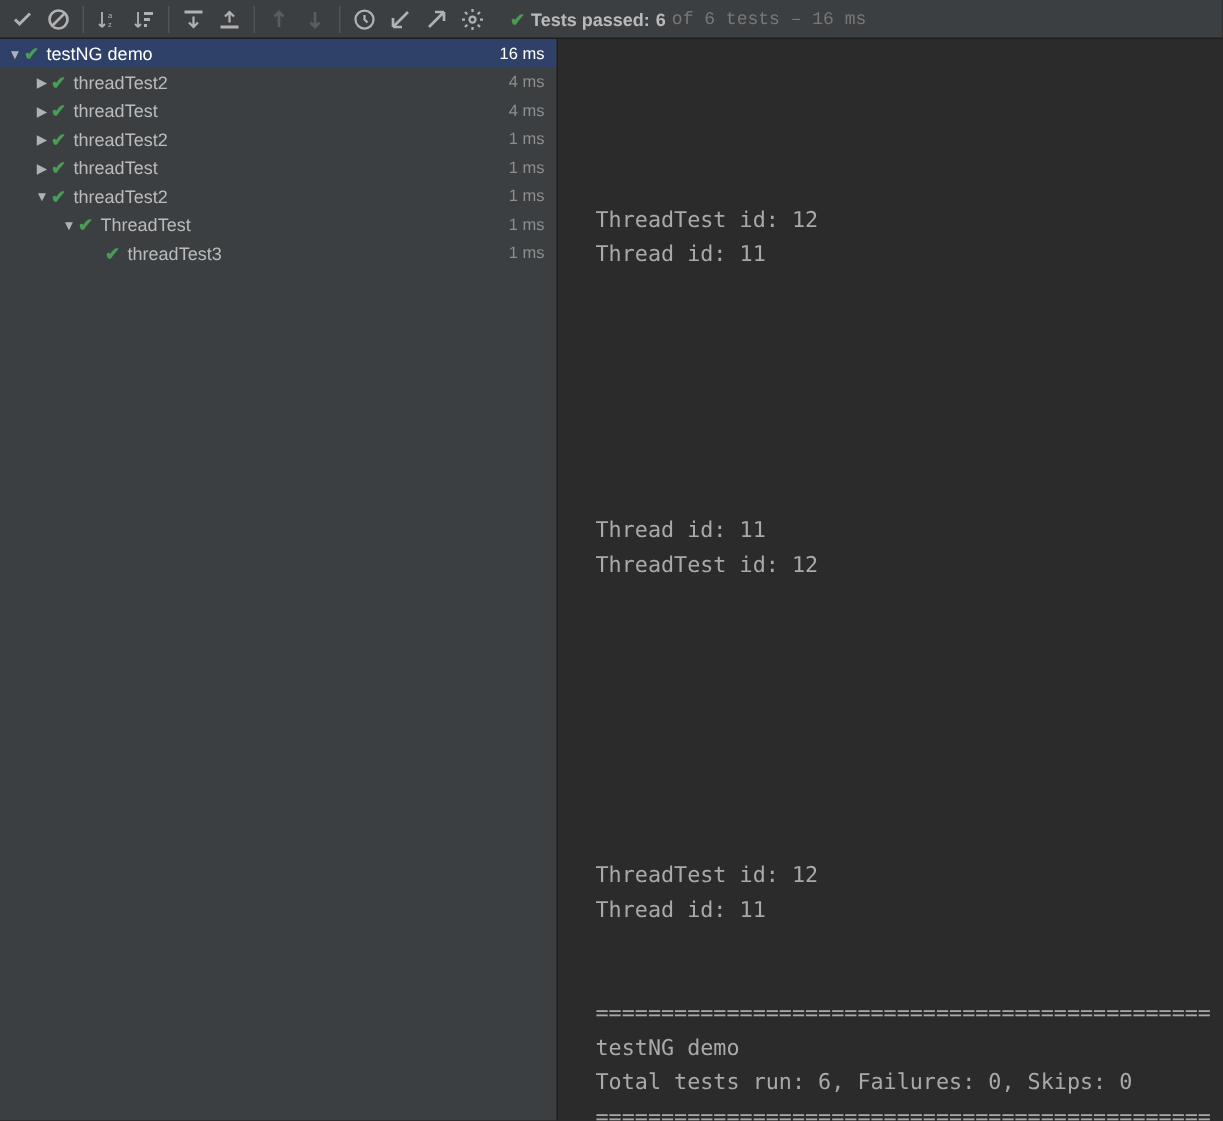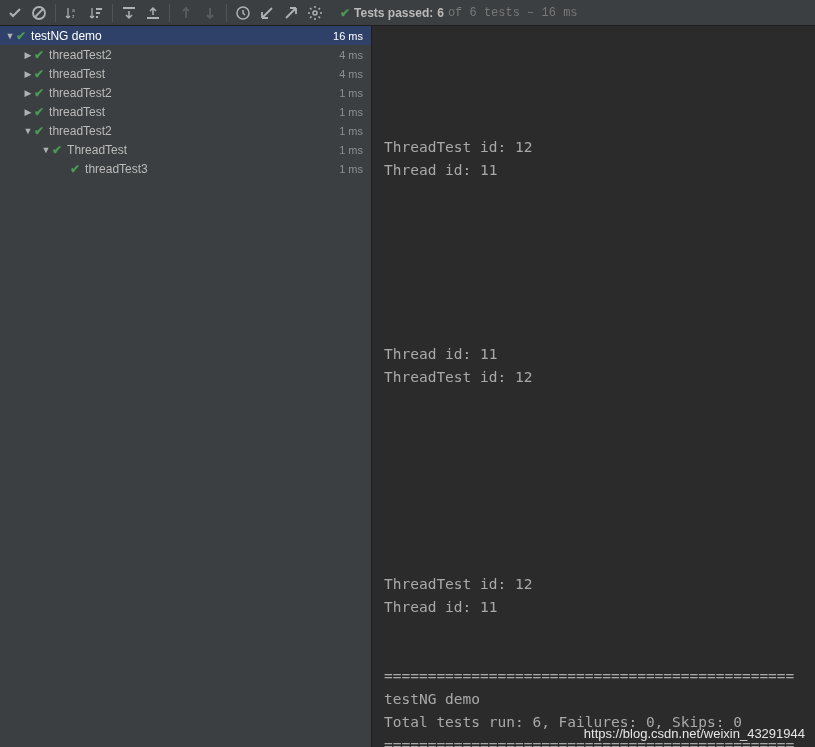--- a/index.html
+++ b/index.html
@@ -64,20 +64,21 @@
   background: #3c3f41;
   border-right: 1px solid #1e1e1e;
   overflow: auto;
 }
 .console-pane {
   flex: 1;
   background: #2b2b2b;
   position: relative;
   overflow-x: hidden;
   overflow-y: auto;
+  padding-left: 13px;
 }
 
 
 .tree-row {
   display: flex;
   align-items: center;
   height: 19px;
   padding-right: 8px;
   white-space: nowrap;
 }
@@ -298,15 +299,14 @@
 
 
 ThreadTest id: 12
 Thread id: 11
 
 
 ===============================================
 testNG demo
 Total tests run: 6, Failures: 0, Skips: 0
 ===============================================</pre>
-    <div class="watermark">https://blog.csdn.net/weixin_43291944</div>
   </div>
 </div>
 
 </body></html>

